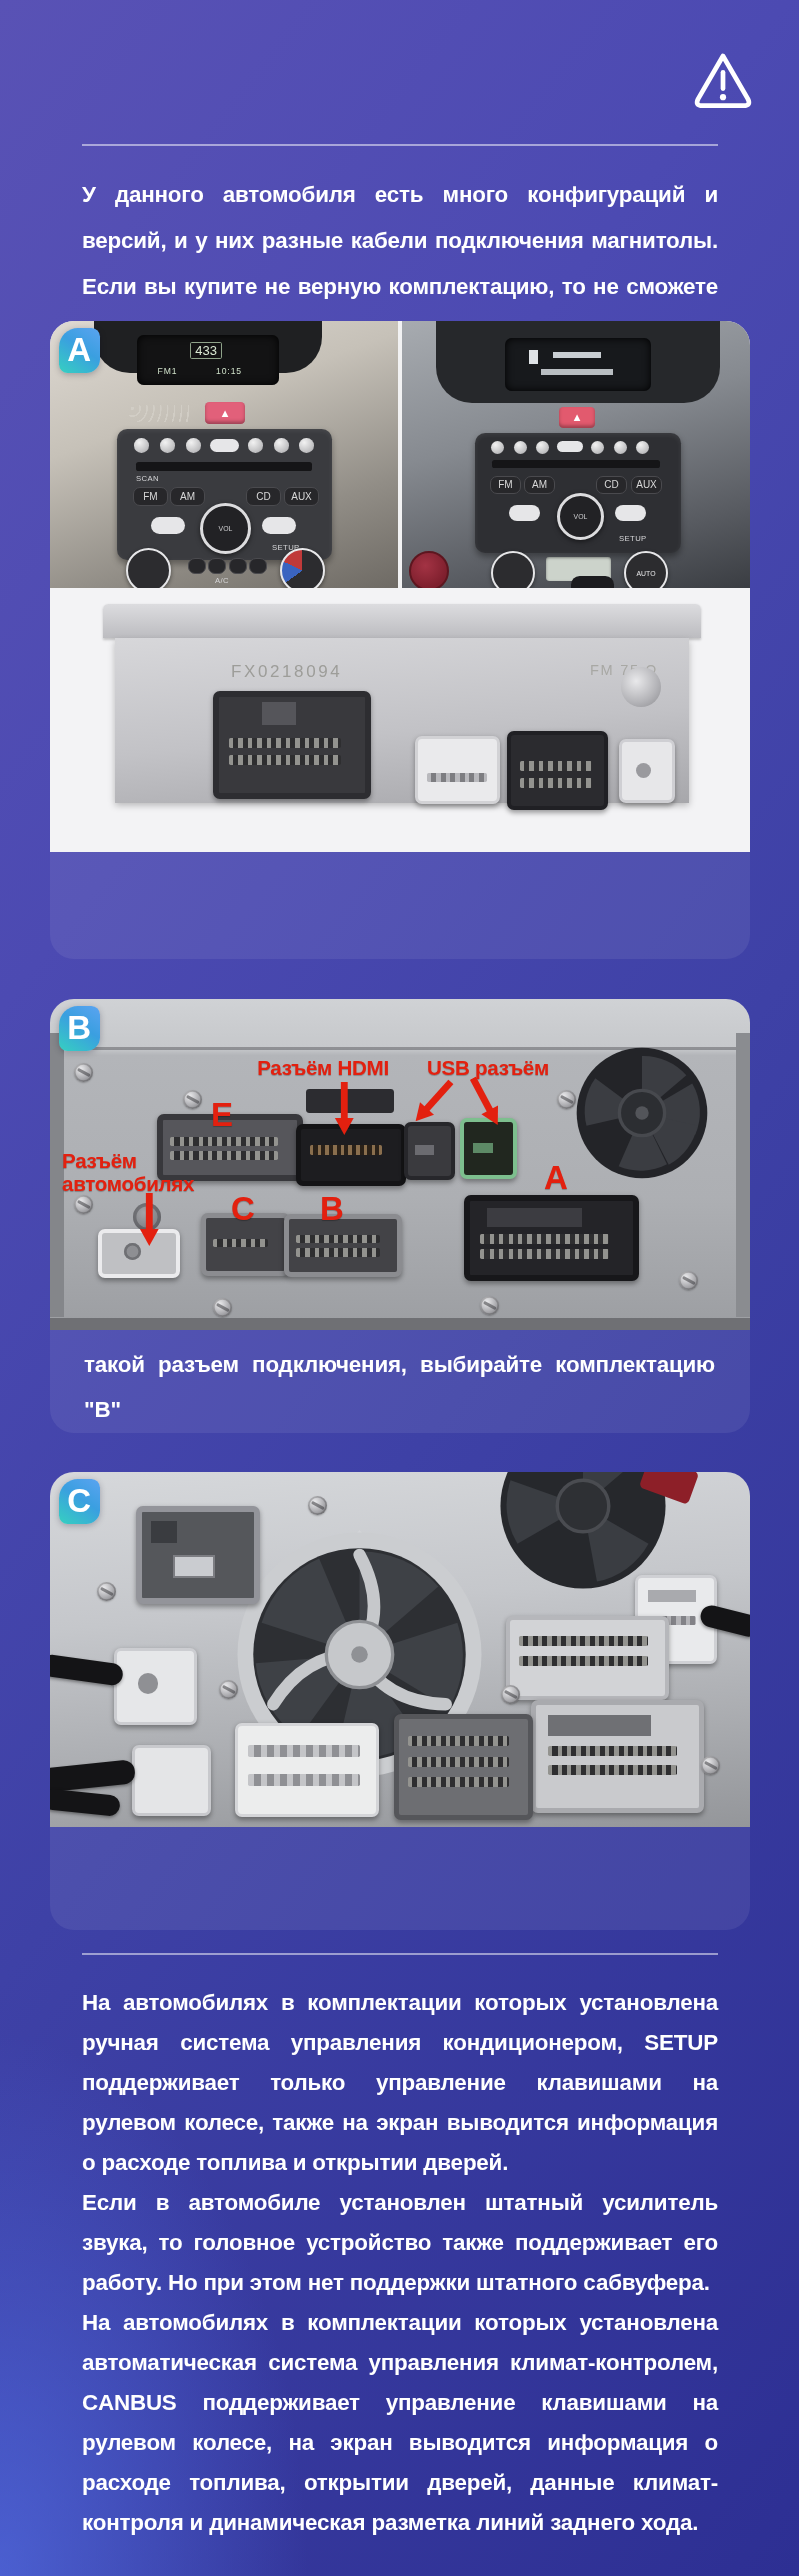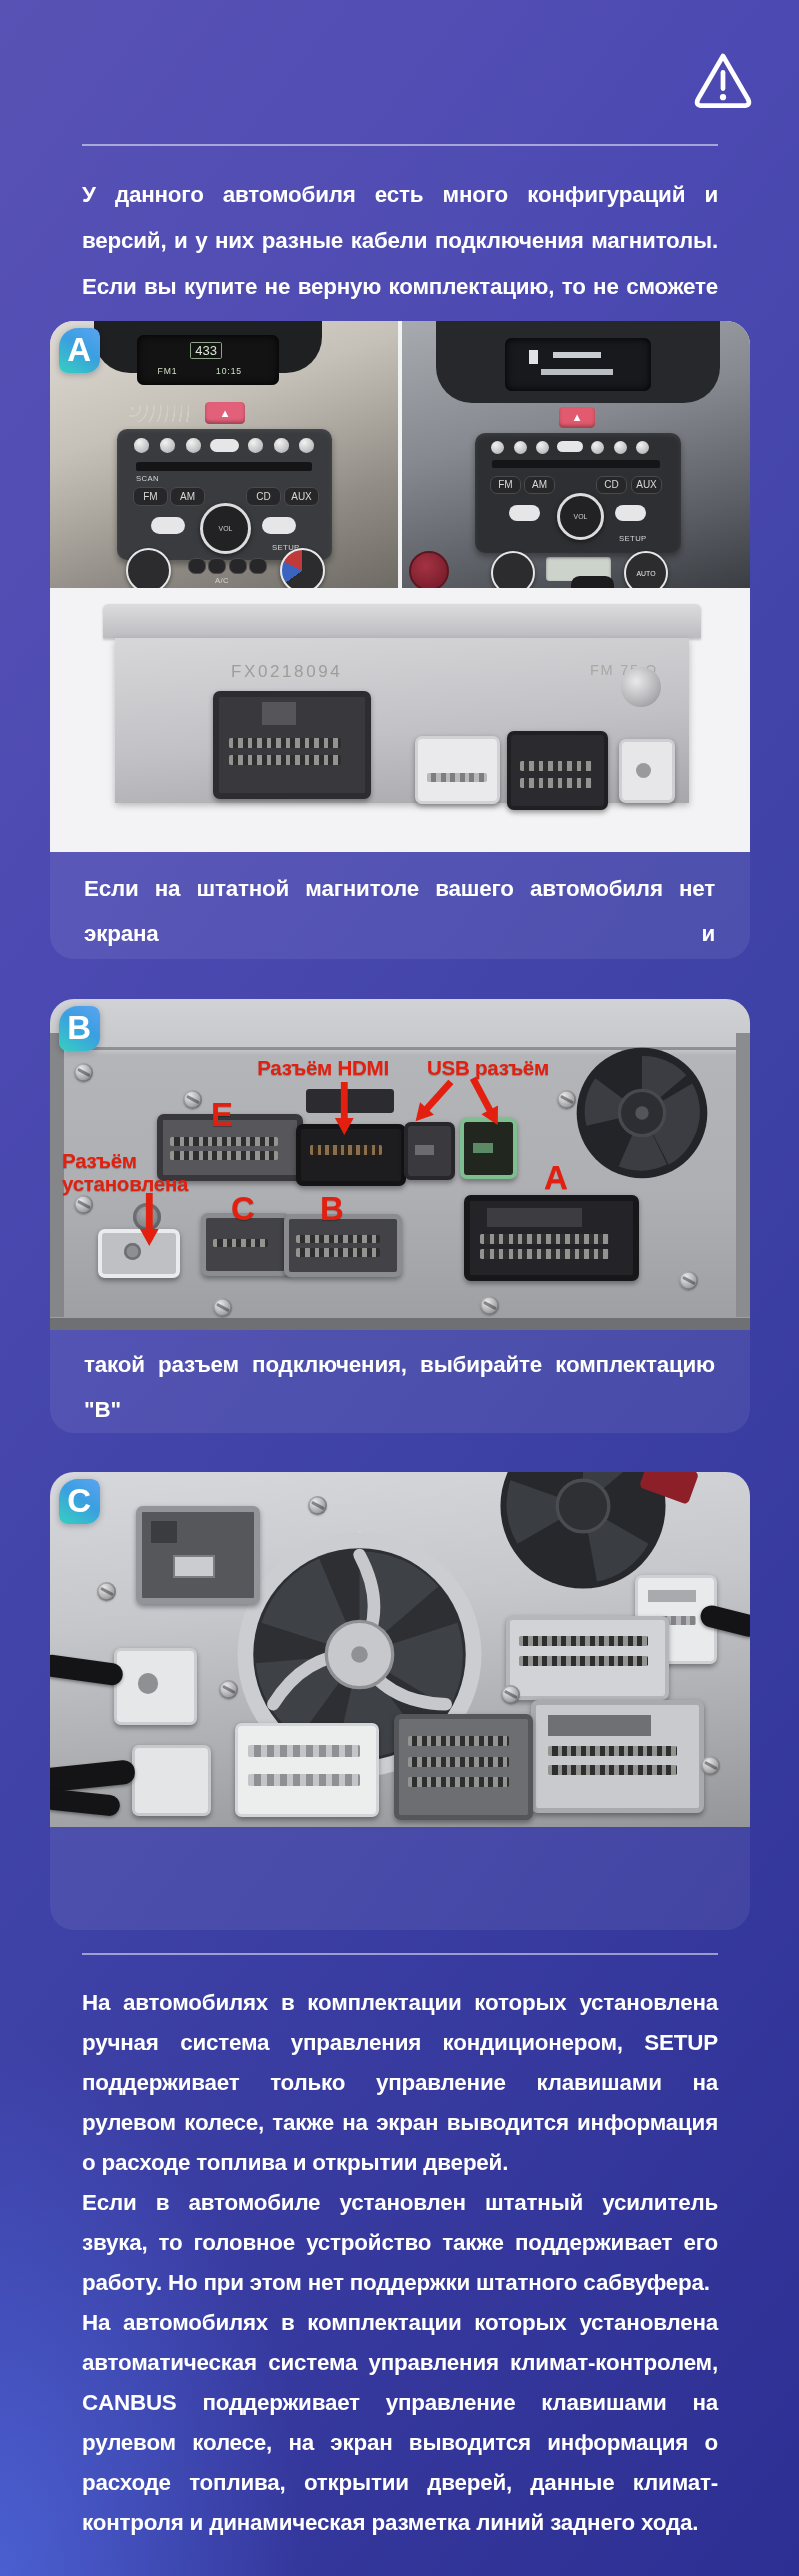--- a/index.html
+++ b/index.html
@@ -196,25 +196,20 @@
       <div class="abs conn-frame" style="left:457px;top:143px;width:93px;height:71px;background:#2b2b2f;border:4.3px solid #202024">
         <div class="pins" style="left:8.6px;top:26px;width:72px;height:9.5px"></div>
         <div class="pins" style="left:8.6px;top:43px;width:72px;height:9.5px"></div>
       </div>
       <div class="abs conn-frame" style="left:569px;top:151px;width:50px;height:58px;background:#e7e7e9;border:3.4px solid #cfcfd3">
         <div class="abs" style="left:13.8px;top:20.6px;width:15.5px;height:15.5px;border-radius:50%;background:#9a9a9e"></div>
       </div>
       <div class="abs" style="left:571px;top:79px;width:40px;height:40px;border-radius:50%;background:radial-gradient(circle at 38% 35%,#e9e9eb,#b3b3b7 60%,#8a8a8e)"></div>
     </div>
 
-    <div class="abs caption" style="top:531px">
-      <div style="height:13.8px"></div>
-      <div class="jline">Если на штатной магнитоле вашего автомобиля нет экрана и</div>
-      <div class="jline">имеет такой разъем подключения, выбирайте комплектацию "А"</div>
-    </div>
     <div class="abs badge">A</div>
   </section>
 
   <section class="abs card card-b">
     <div class="abs photo photo-b">
       <div class="abs" style="left:0;top:48px;width:700px;height:2.6px;background:rgba(40,40,45,.35)"></div>
       <div class="abs" style="left:0;top:34px;width:13.8px;height:284px;background:#84868a"></div>
       <div class="abs" style="left:686px;top:34px;width:13.8px;height:284px;background:#8a8c90"></div>
 
       <svg class="abs" style="left:525px;top:47px;width:134px;height:134px" viewBox="0 0 160 160">
@@ -266,21 +261,21 @@
       <div class="abs screw" style="left:507px;top:91px"></div>
       <div class="abs screw" style="left:24px;top:196px"></div>
       <div class="abs screw" style="left:163px;top:299px"></div>
       <div class="abs screw" style="left:430px;top:297px"></div>
       <div class="abs screw" style="left:629px;top:272px"></div>
 
       <div class="abs redlabel" style="left:200px;top:57px;width:146px">Разъём HDMI</div>
       <div class="abs redlabel" style="left:365px;top:57px;width:146px">USB разъём</div>
       <div class="abs redlabel" style="left:12px;top:150px;width:210;width:181px;text-align:left;line-height:23px">
         <div>Разъём</div>
-        <div>установлена</div>
+        <div>автомобилях</div>
       </div>
       <div class="abs redletter" style="left:155px;top:97px;width:34px">E</div>
       <div class="abs redletter" style="left:176px;top:191px;width:34px">C</div>
       <div class="abs redletter" style="left:265px;top:191px;width:34px">B</div>
       <div class="abs redletter" style="left:489px;top:160px;width:34px">A</div>
 
       <svg class="abs arrow-v" style="left:284px;top:83px" viewBox="0 0 24 62">
         <rect x="8" y="0" width="8" height="44" fill="#e3200f"></rect>
           <polygon points="1,42 23,42 12,62" fill="#e3200f"></polygon>
       </svg>

